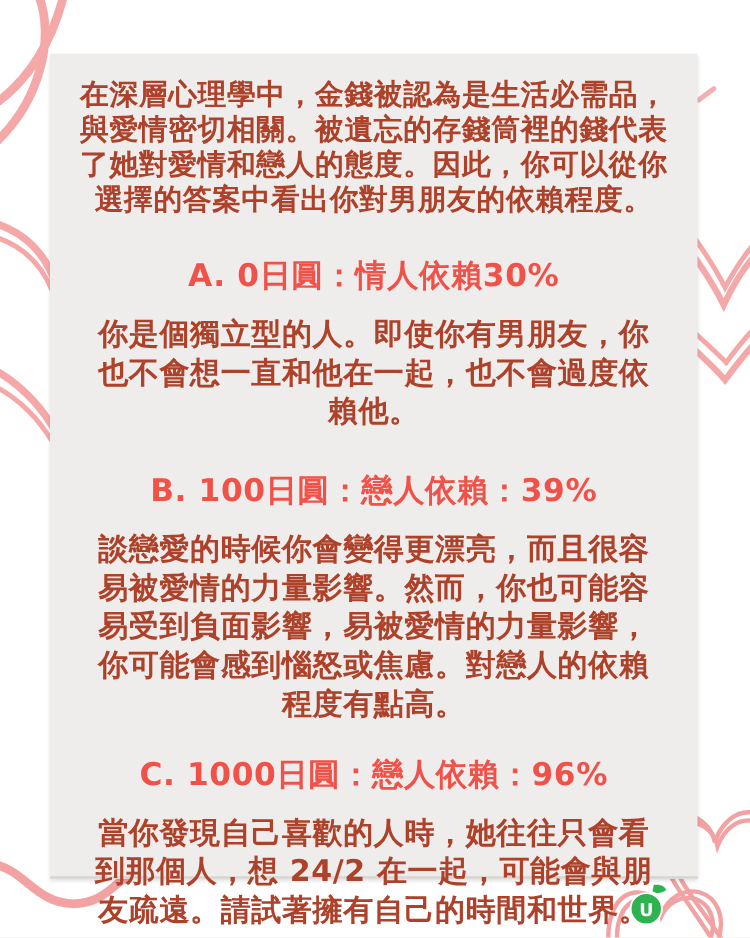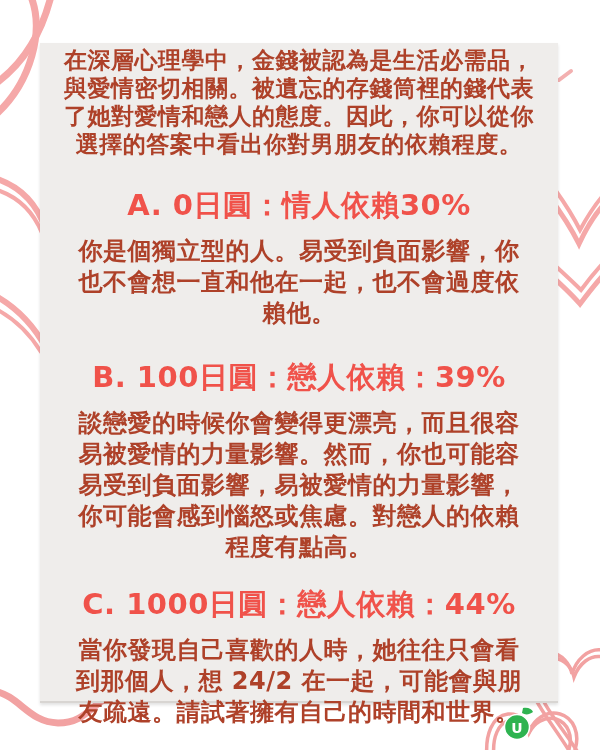--- a/index.html
+++ b/index.html
@@ -11,28 +11,28 @@
   .doodles{position:absolute;left:0;top:0;width:600px;height:750px;z-index:0;}
   .card{
     position:absolute;left:40px;top:43px;width:518px;height:660px;z-index:1;
     background:var(--card-bg,#efedeb);
     border-bottom:2px solid #d8d5d2;
     box-shadow:0 2px 3px rgba(0,0,0,0.12);
     box-sizing:border-box;
     text-align:center;
   }
   .intro{
-    margin:3px 20px 0;
+    margin:19px 20px 0;
     font-size:23px;line-height:28px;font-weight:bold;
     color:var(--body-color,#ae4129);
     white-space:pre-line;letter-spacing:0.5px;
   }
   .result{margin:0 18px;}
   .result h2{
-    margin:16px;font-size:29px;line-height:30px;font-weight:bold;
+    margin:16px;font-size:25px;line-height:30px;font-weight:bold;
     color:var(--heading-color,#f0524a);letter-spacing:0.5px;
   }
   .result .bodytext{
     margin:2px 0 0;font-size:24px;line-height:31px;font-weight:bold;
     color:var(--body-color,#ae4129);
     white-space:pre-line;letter-spacing:0.5px;
   }
   .section-a{margin-top:32px;}
   .section-b{margin-top:33px;}
   .section-c{margin-top:26px;}
@@ -75,36 +75,36 @@
 </svg>
 
 <main class="card">
   <p class="intro">在深層心理學中，金錢被認為是生活必需品，
 與愛情密切相關。被遺忘的存錢筒裡的錢代表
 了她對愛情和戀人的態度。因此，你可以從你
 選擇的答案中看出你對男朋友的依賴程度。</p>
 
   <section class="result section-a">
     <h2>A. 0日圓：情人依賴30%</h2>
-    <p class="bodytext">你是個獨立型的人。易受到負面影響，你
+    <p class="bodytext">你是個獨立型的人。即使你有男朋友，你
 也不會想一直和他在一起，也不會過度依
 賴他。</p>
   </section>
 
   <section class="result section-b">
     <h2>B. 100日圓：戀人依賴：39%</h2>
     <p class="bodytext">談戀愛的時候你會變得更漂亮，而且很容
 易被愛情的力量影響。然而，你也可能容
 易受到負面影響，易被愛情的力量影響，
 你可能會感到惱怒或焦慮。對戀人的依賴
 程度有點高。</p>
   </section>
 
   <section class="result section-c">
-    <h2>C. 1000日圓：戀人依賴：44%</h2>
+    <h2>C. 1000日圓：戀人依賴：96%</h2>
     <p class="bodytext">當你發現自己喜歡的人時，她往往只會看
 到那個人，想 24/2 在一起，可能會與朋
 友疏遠。請試著擁有自己的時間和世界。</p>
   </section>
 </main>
 
 <svg class="logo" viewBox="0 0 34 36">
   <path d="M22,2 C27,1 31,3 32,6 C28,9 24,9 21,7 Z" fill="#2eb350"></path>
   <circle cx="16" cy="21" r="12.5" fill="#2eb350" stroke="#ffffff" stroke-width="1.5"></circle>
   <text x="16" y="26.5" font-size="14" font-weight="bold" fill="#ffffff" text-anchor="middle" font-family="DejaVu Sans, Liberation Sans, sans-serif">U</text>

